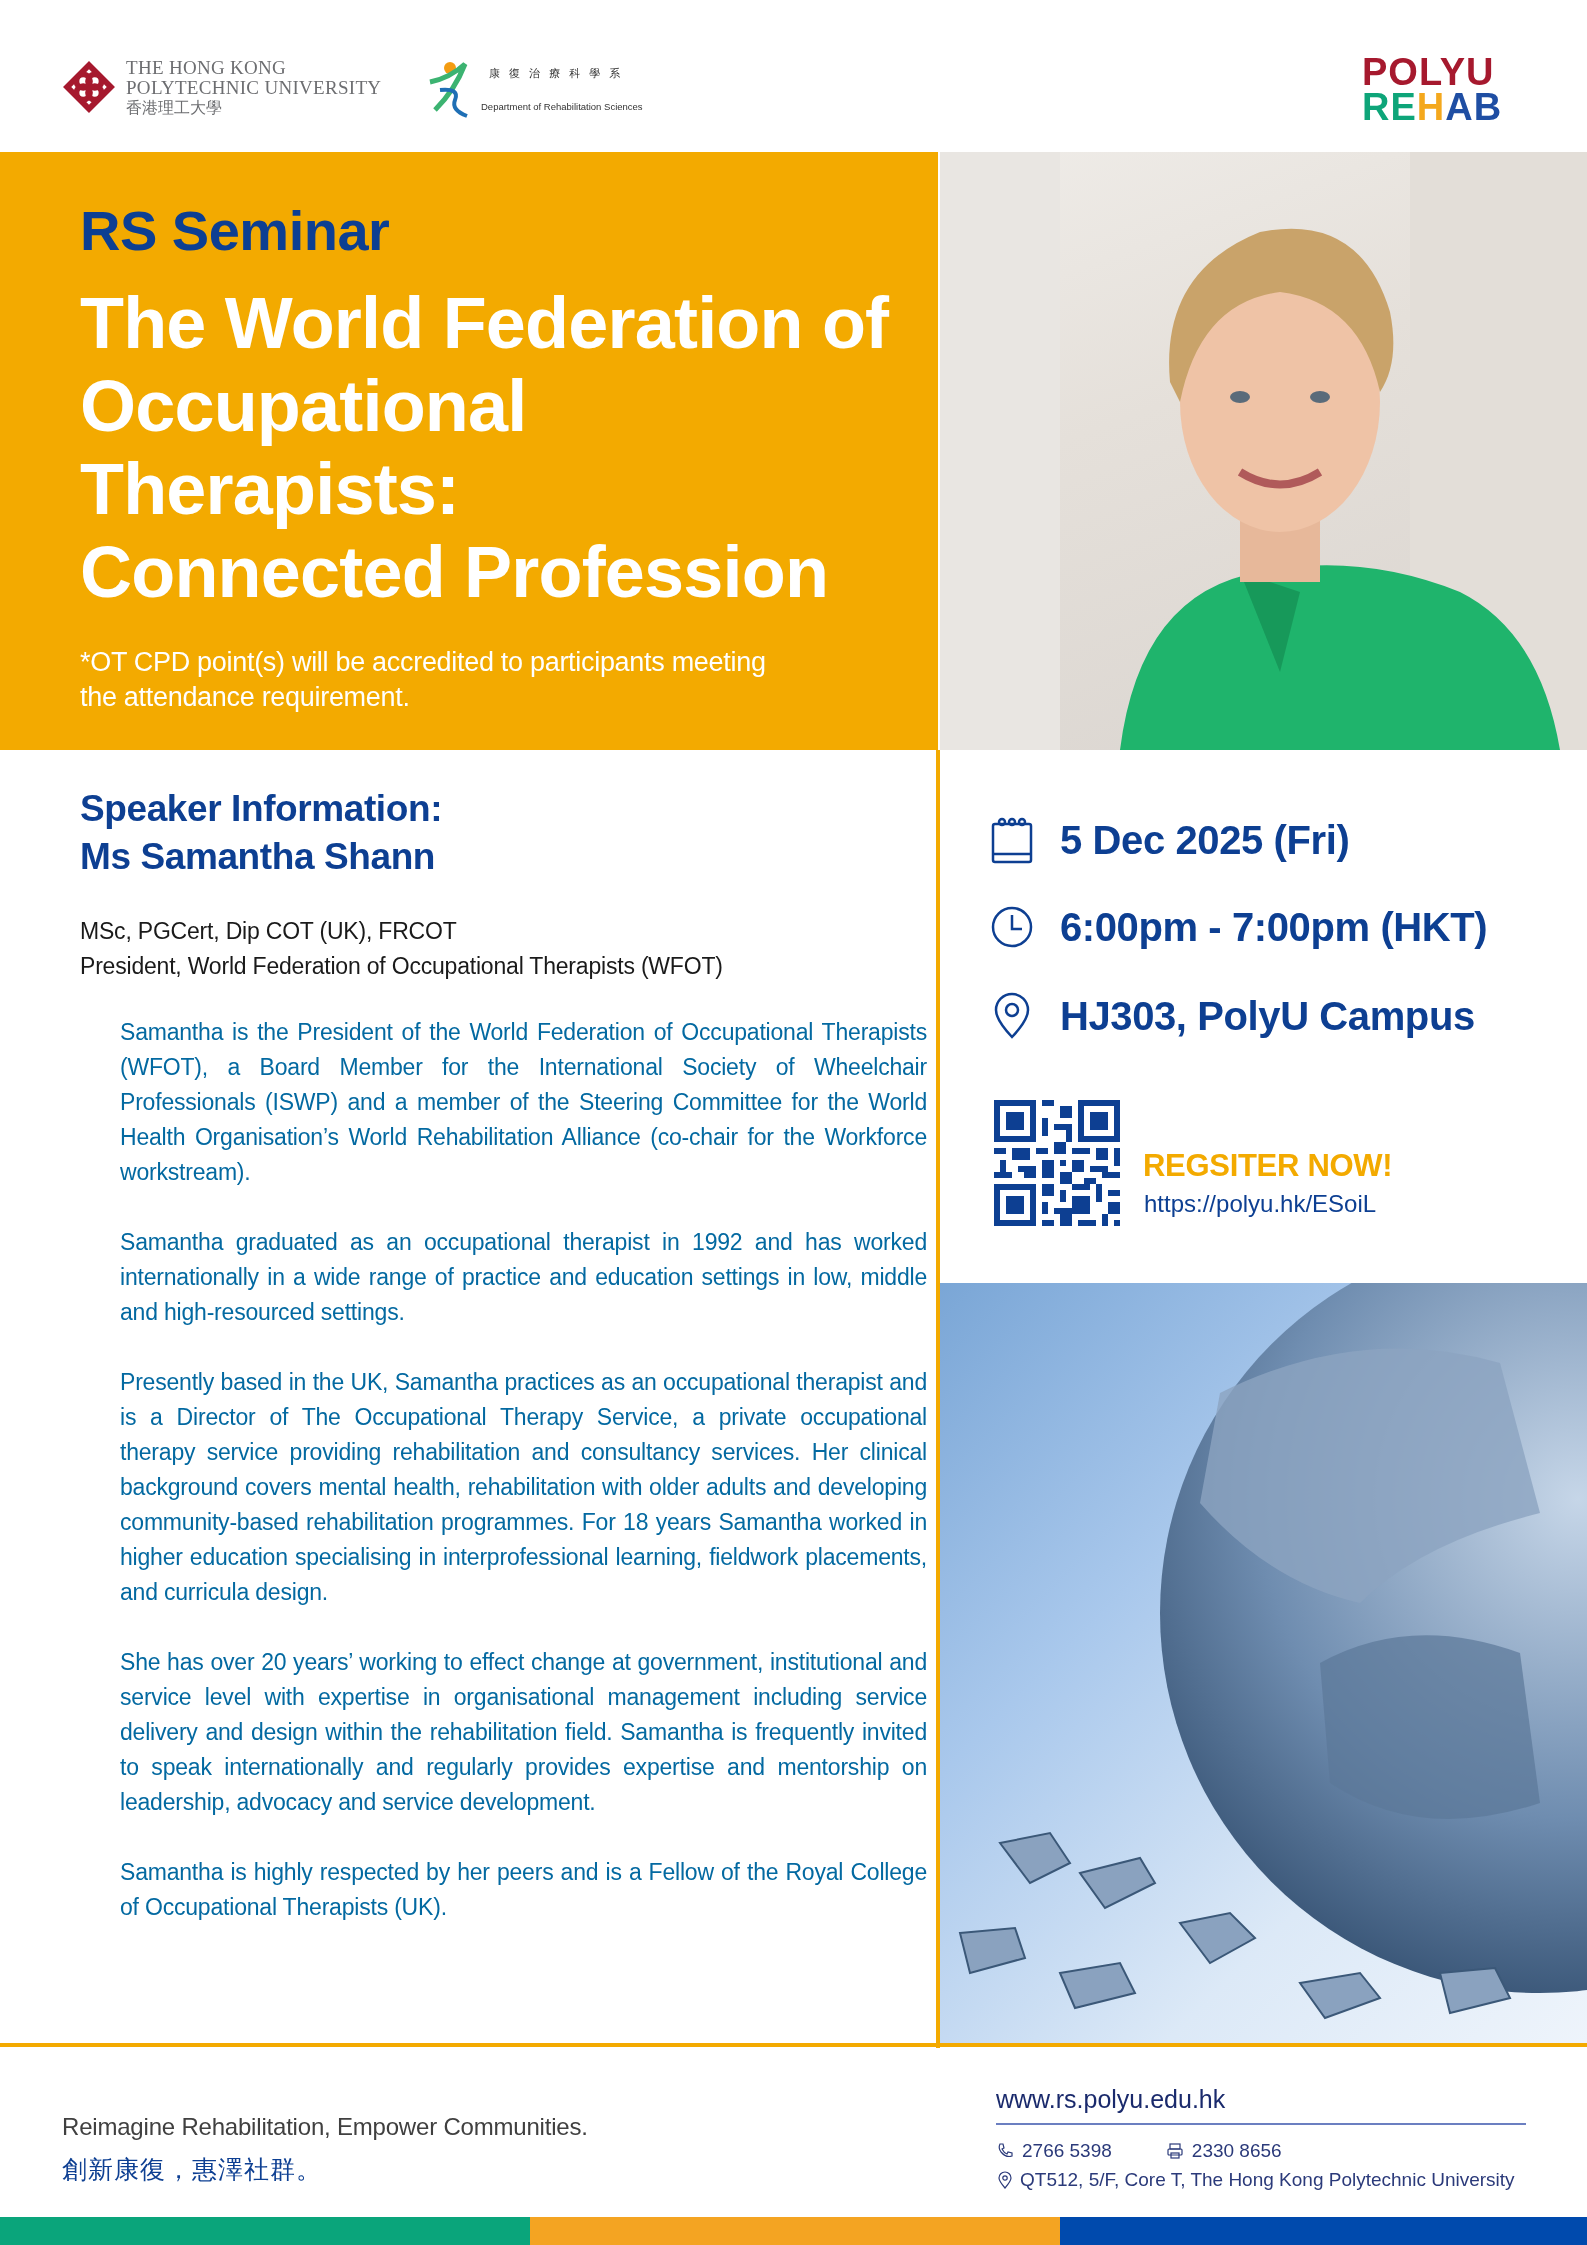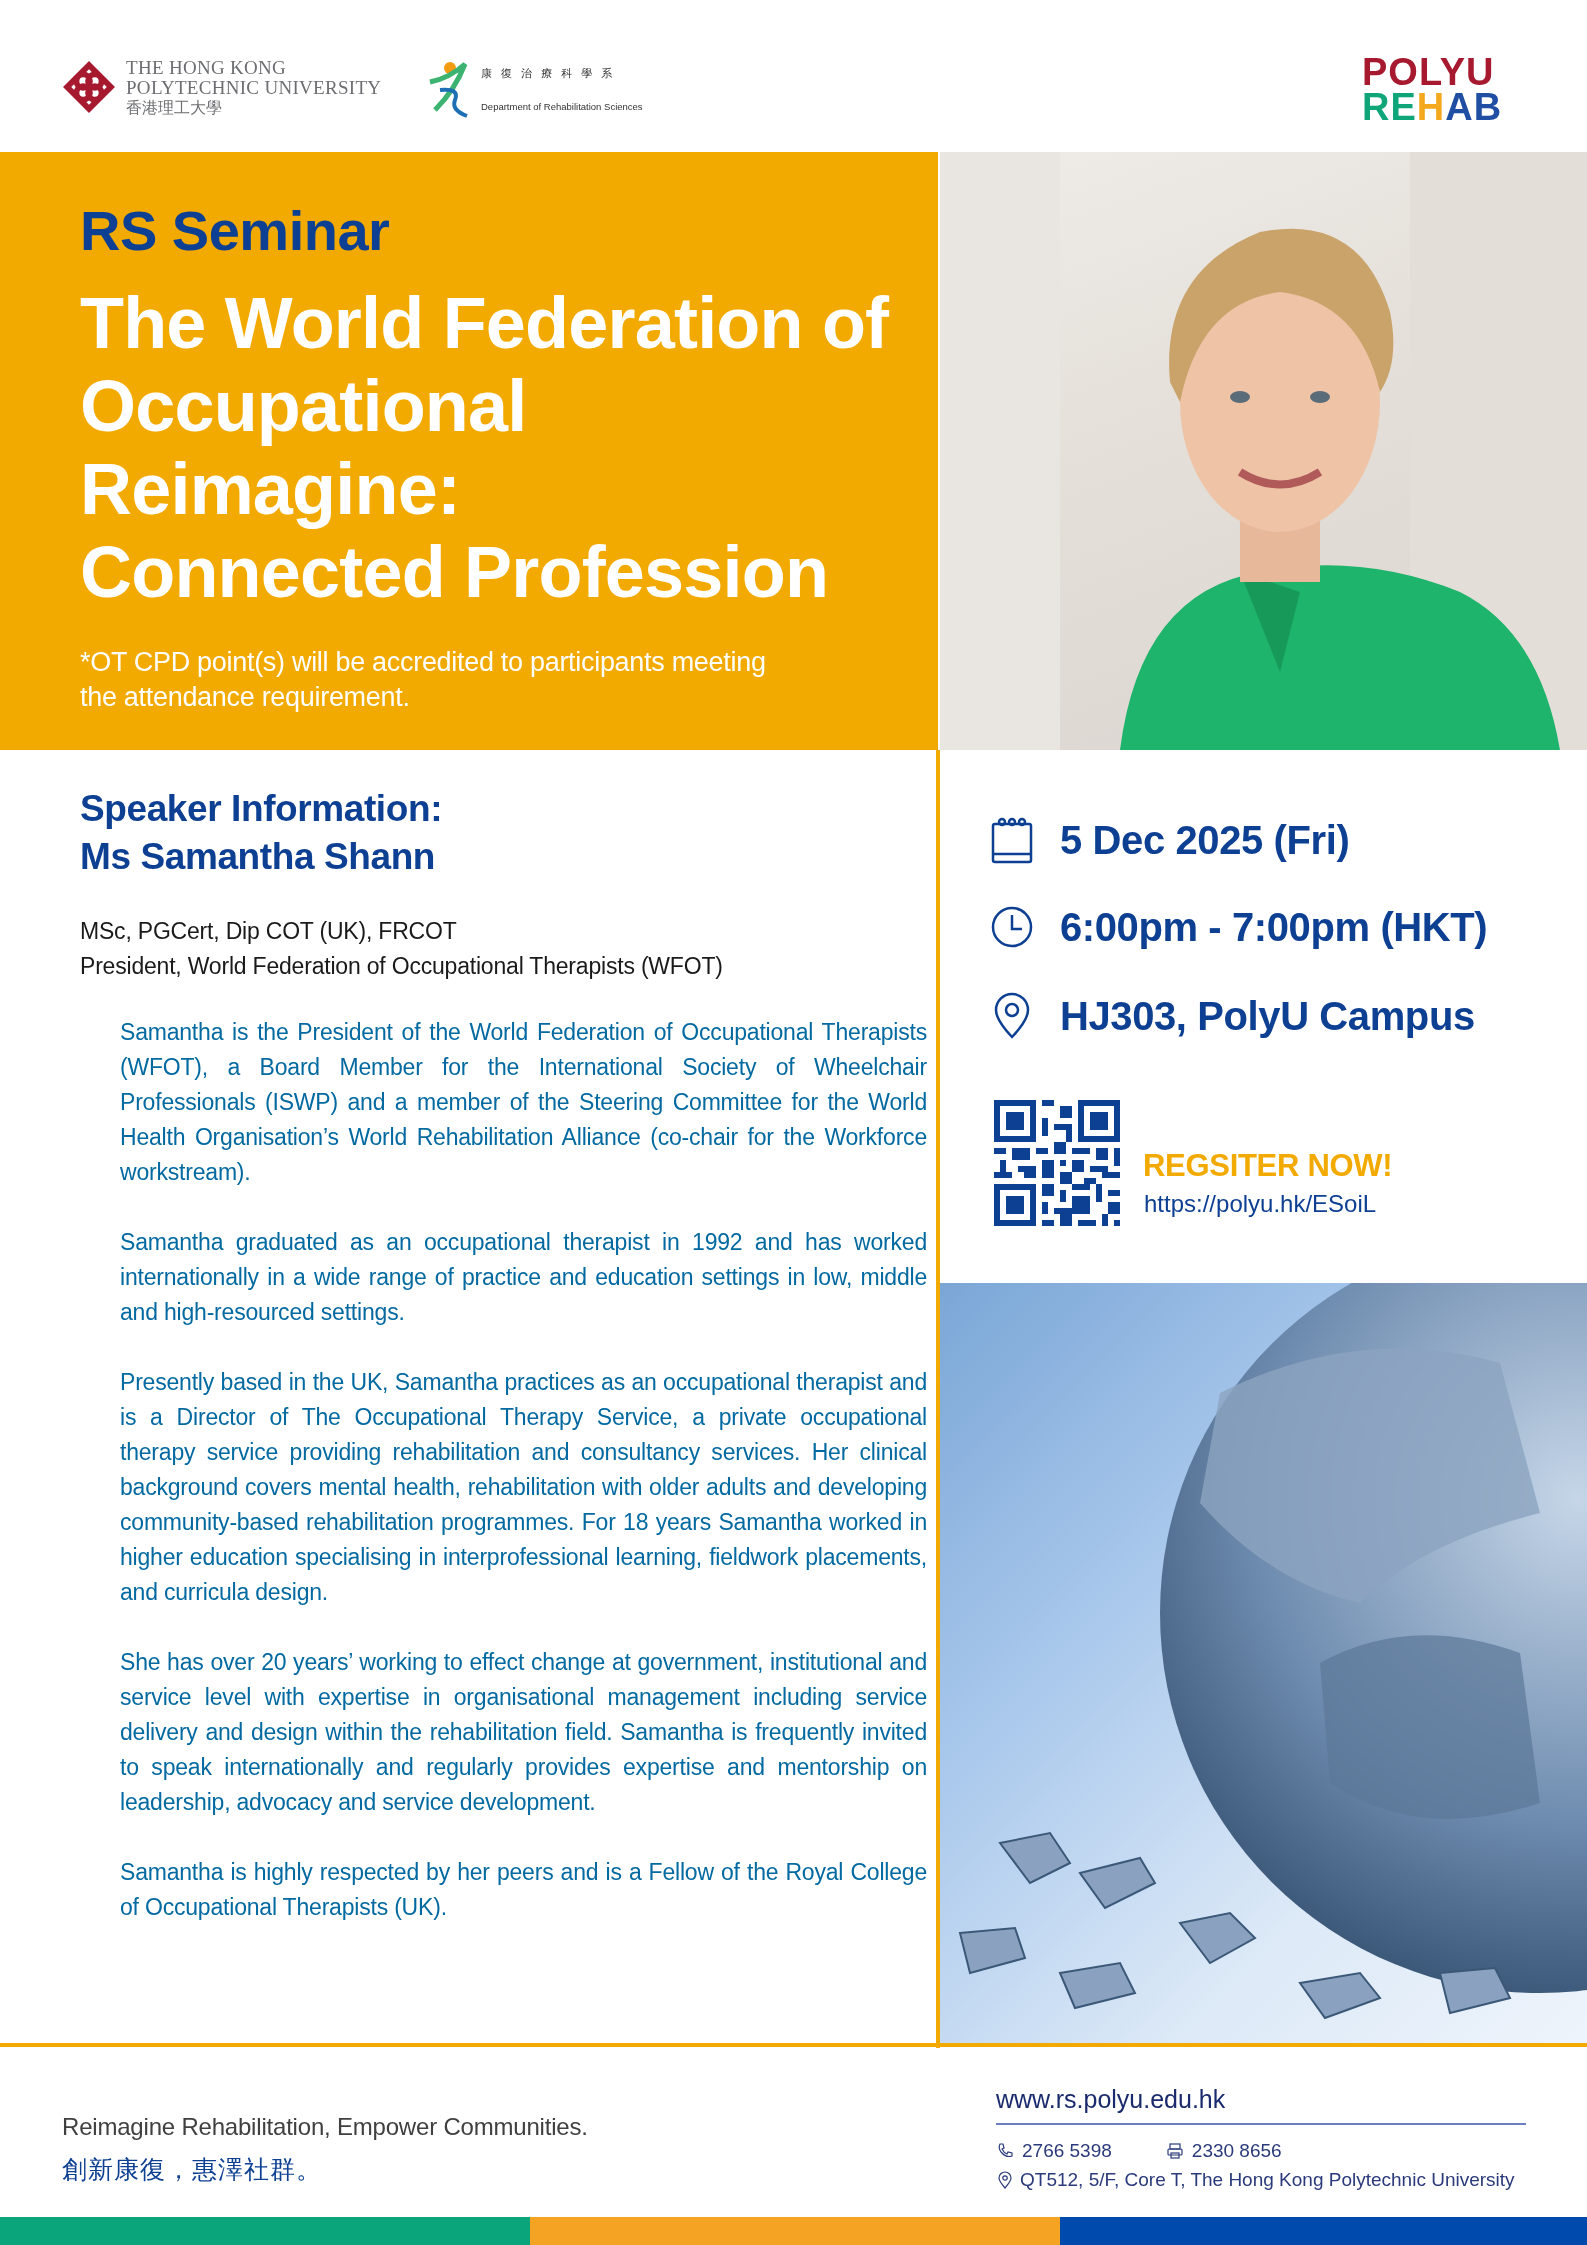--- a/index.html
+++ b/index.html
@@ -9,21 +9,21 @@
   
   .header { left: 0; top: 0; width: 1587px; height: 152px; background: #fff; }
   .polyu-logo { left: 60px; top: 58px; display: flex; align-items: center; gap: 8px; }
   .polyu-mark { width: 58px; height: 58px; }
   .polyu-text { font-family: "Liberation Serif", serif; color: #6d6e71; line-height: 1; }
   .polyu-text .l1 { font-size: 19px; letter-spacing: 0.3px; }
   .polyu-text .l2 { font-size: 19px; letter-spacing: 0.3px; margin-top: 1px; }
   .polyu-text .l3 { font-size: 16px; margin-top: 3px; color: #6d6e71; }
   .rs-logo { left: 425px; top: 60px; display: flex; align-items: center; gap: 6px; }
   .rs-mark { width: 50px; height: 58px; }
-  .rs-text .l1 { font-size: 11px; color: #333; letter-spacing: 3px; }
+  .rs-text .l1 { font-size: 11px; color: #333; letter-spacing: 3px; margin-left: 8px; }
   .rs-text .l2 { font-size: 9.5px; color: #333; margin-top: 20px; }
   .rehab-logo { left: 1362px; top: 55px; font-weight: 700; line-height: 0.92; font-size: 38px; letter-spacing: 1px; font-family: "Liberation Sans", sans-serif; }
   .rehab-logo .polyu { color: #a6192e; }
   .rehab-logo .r1 { color: #0ea579; }
   .rehab-logo .r2 { color: #f4a81d; }
   .rehab-logo .r3 { color: #1f4ea3; }
 
   
   .hero { left: 0; top: 152px; width: 938px; height: 598px; background: #f3aa00; }
   .series { left: 80px; top: 198px; font-size: 56px; font-weight: 700; color: #0d3f92; letter-spacing: -0.5px; }
@@ -102,21 +102,21 @@
 
 <div class="abs rehab-logo">
   <div class="polyu">POLYU</div>
   <div><span class="r1">RE</span><span class="r2">H</span><span class="r3">AB</span></div>
 </div>
 
 <div class="abs hero"></div>
 <div class="abs series">RS Seminar</div>
 <div class="abs title">
   <div>The World Federation of</div>
-  <div>Occupational Reimagine:</div>
+  <div>Occupational Therapists:</div>
   <div>Connected Profession</div>
 </div>
 <div class="abs cpd">*OT CPD point(s) will be accredited to participants meeting the attendance requirement.</div>
 
 <div class="abs photo">
   <svg width="647" height="598" viewBox="0 0 647 598">
     <rect x="0" y="0" width="120" height="598" fill="#e9e6e2"></rect>
     <rect x="470" y="0" width="177" height="598" fill="#e3ded8"></rect>
     <path d="M180 598 Q200 440 320 420 Q420 400 520 440 Q600 480 620 598 Z" fill="#1fb46c"></path>
     <path d="M300 420 L340 520 L360 440 Z" fill="#17995a"></path>

